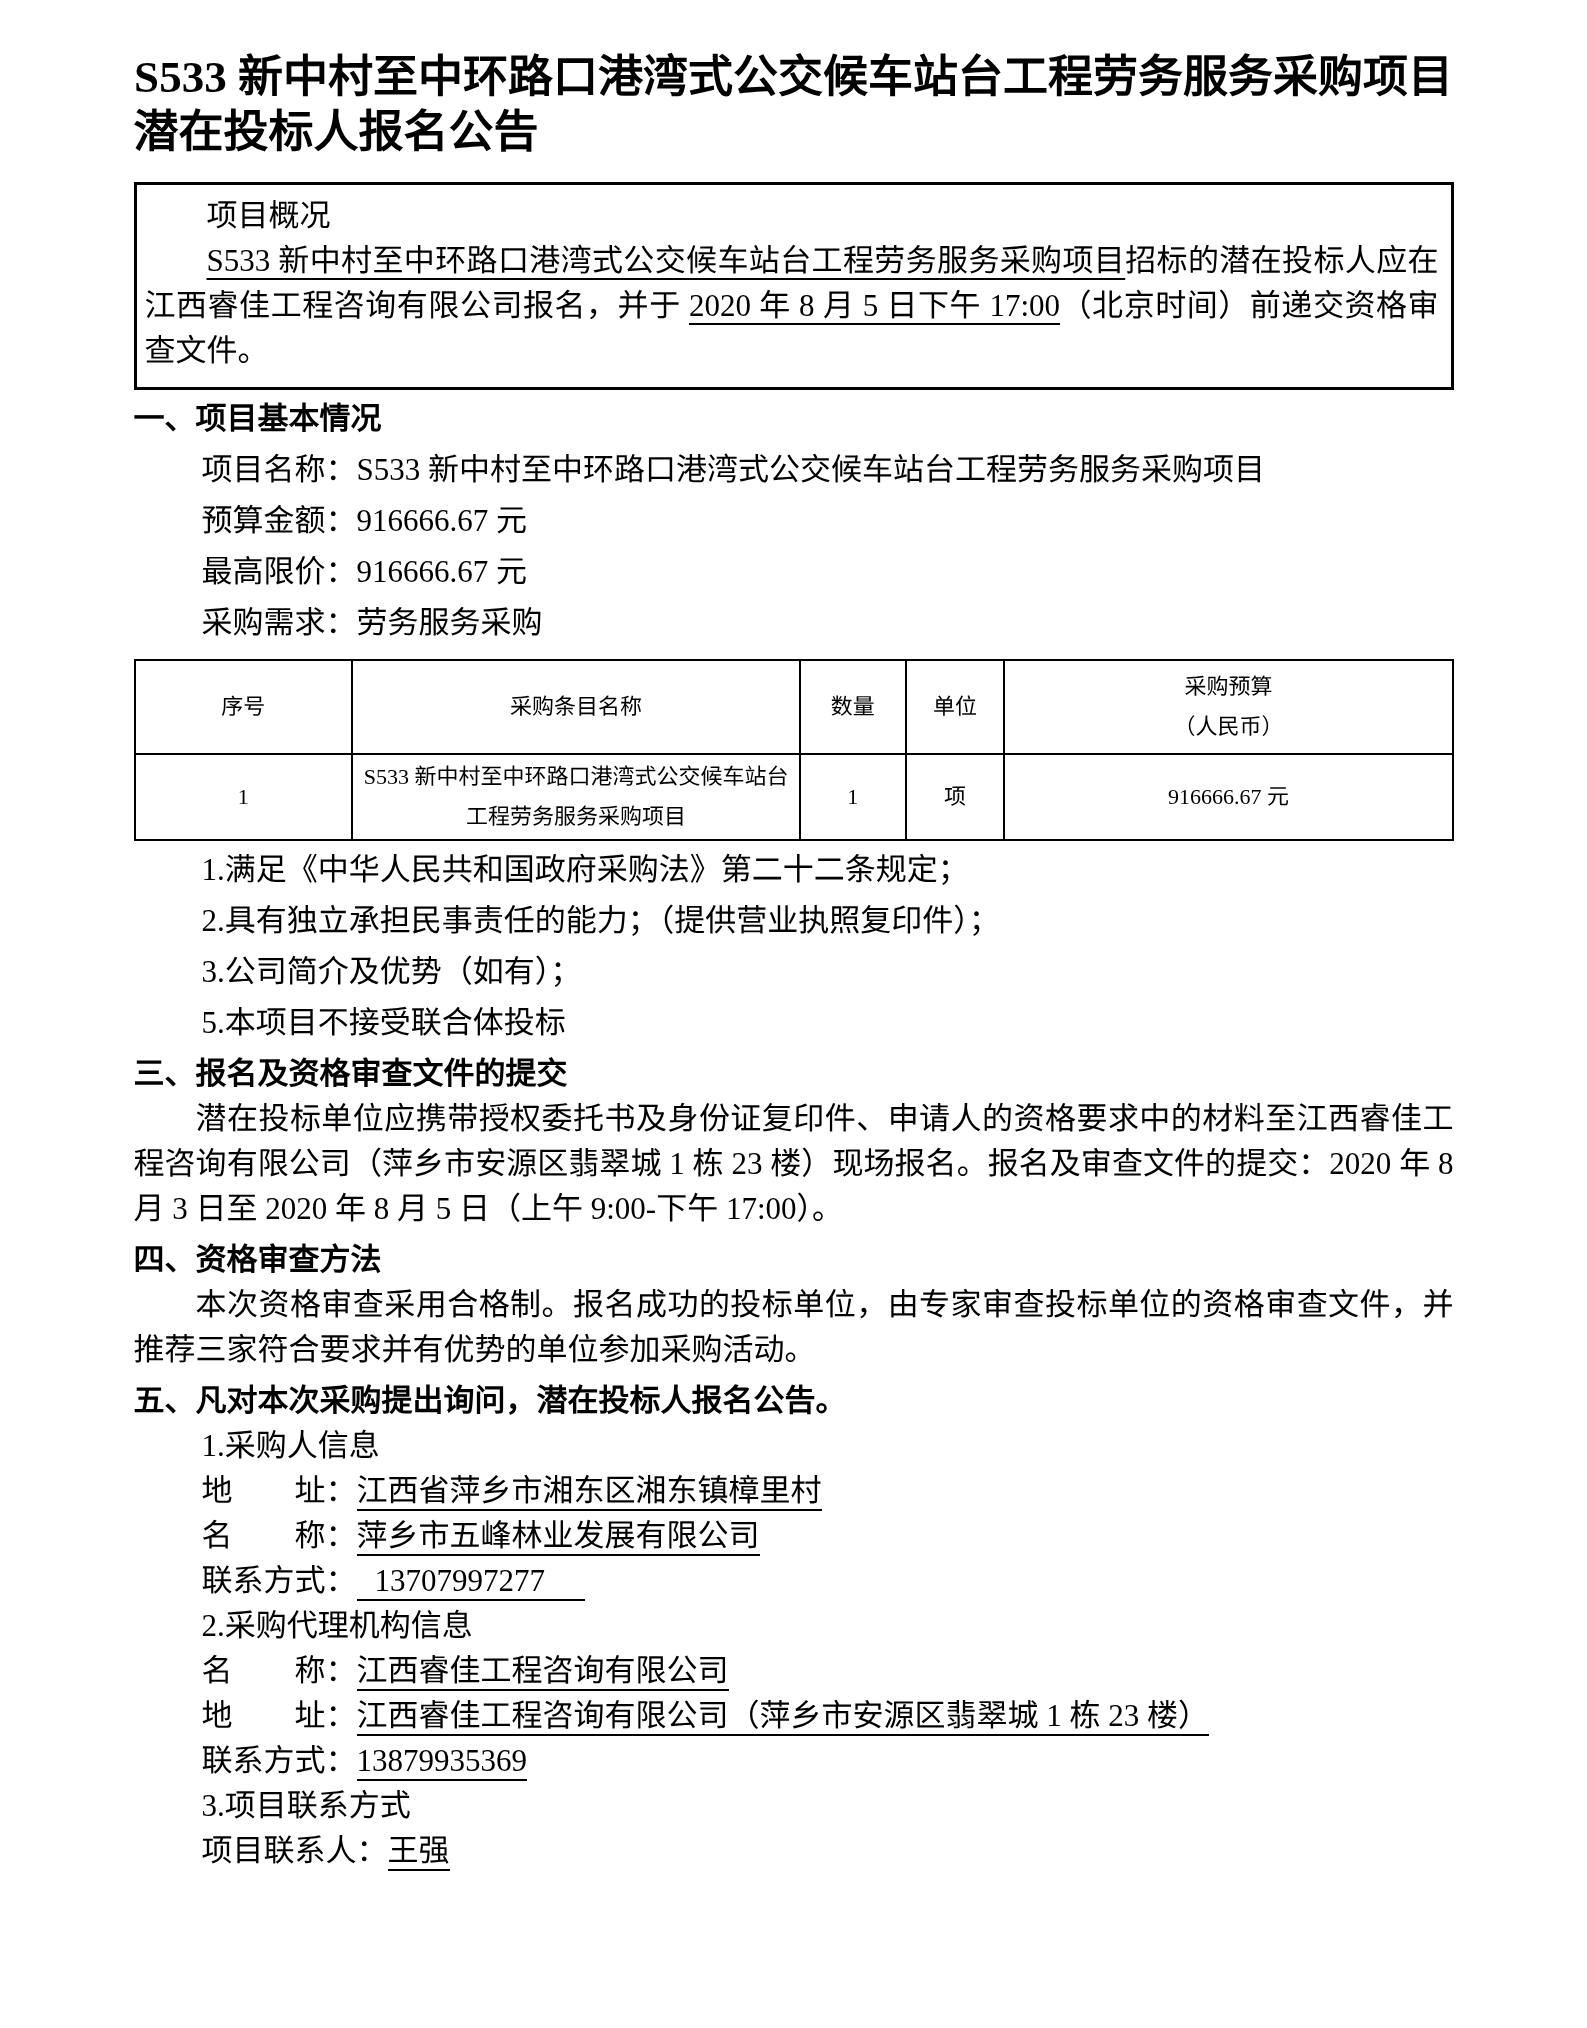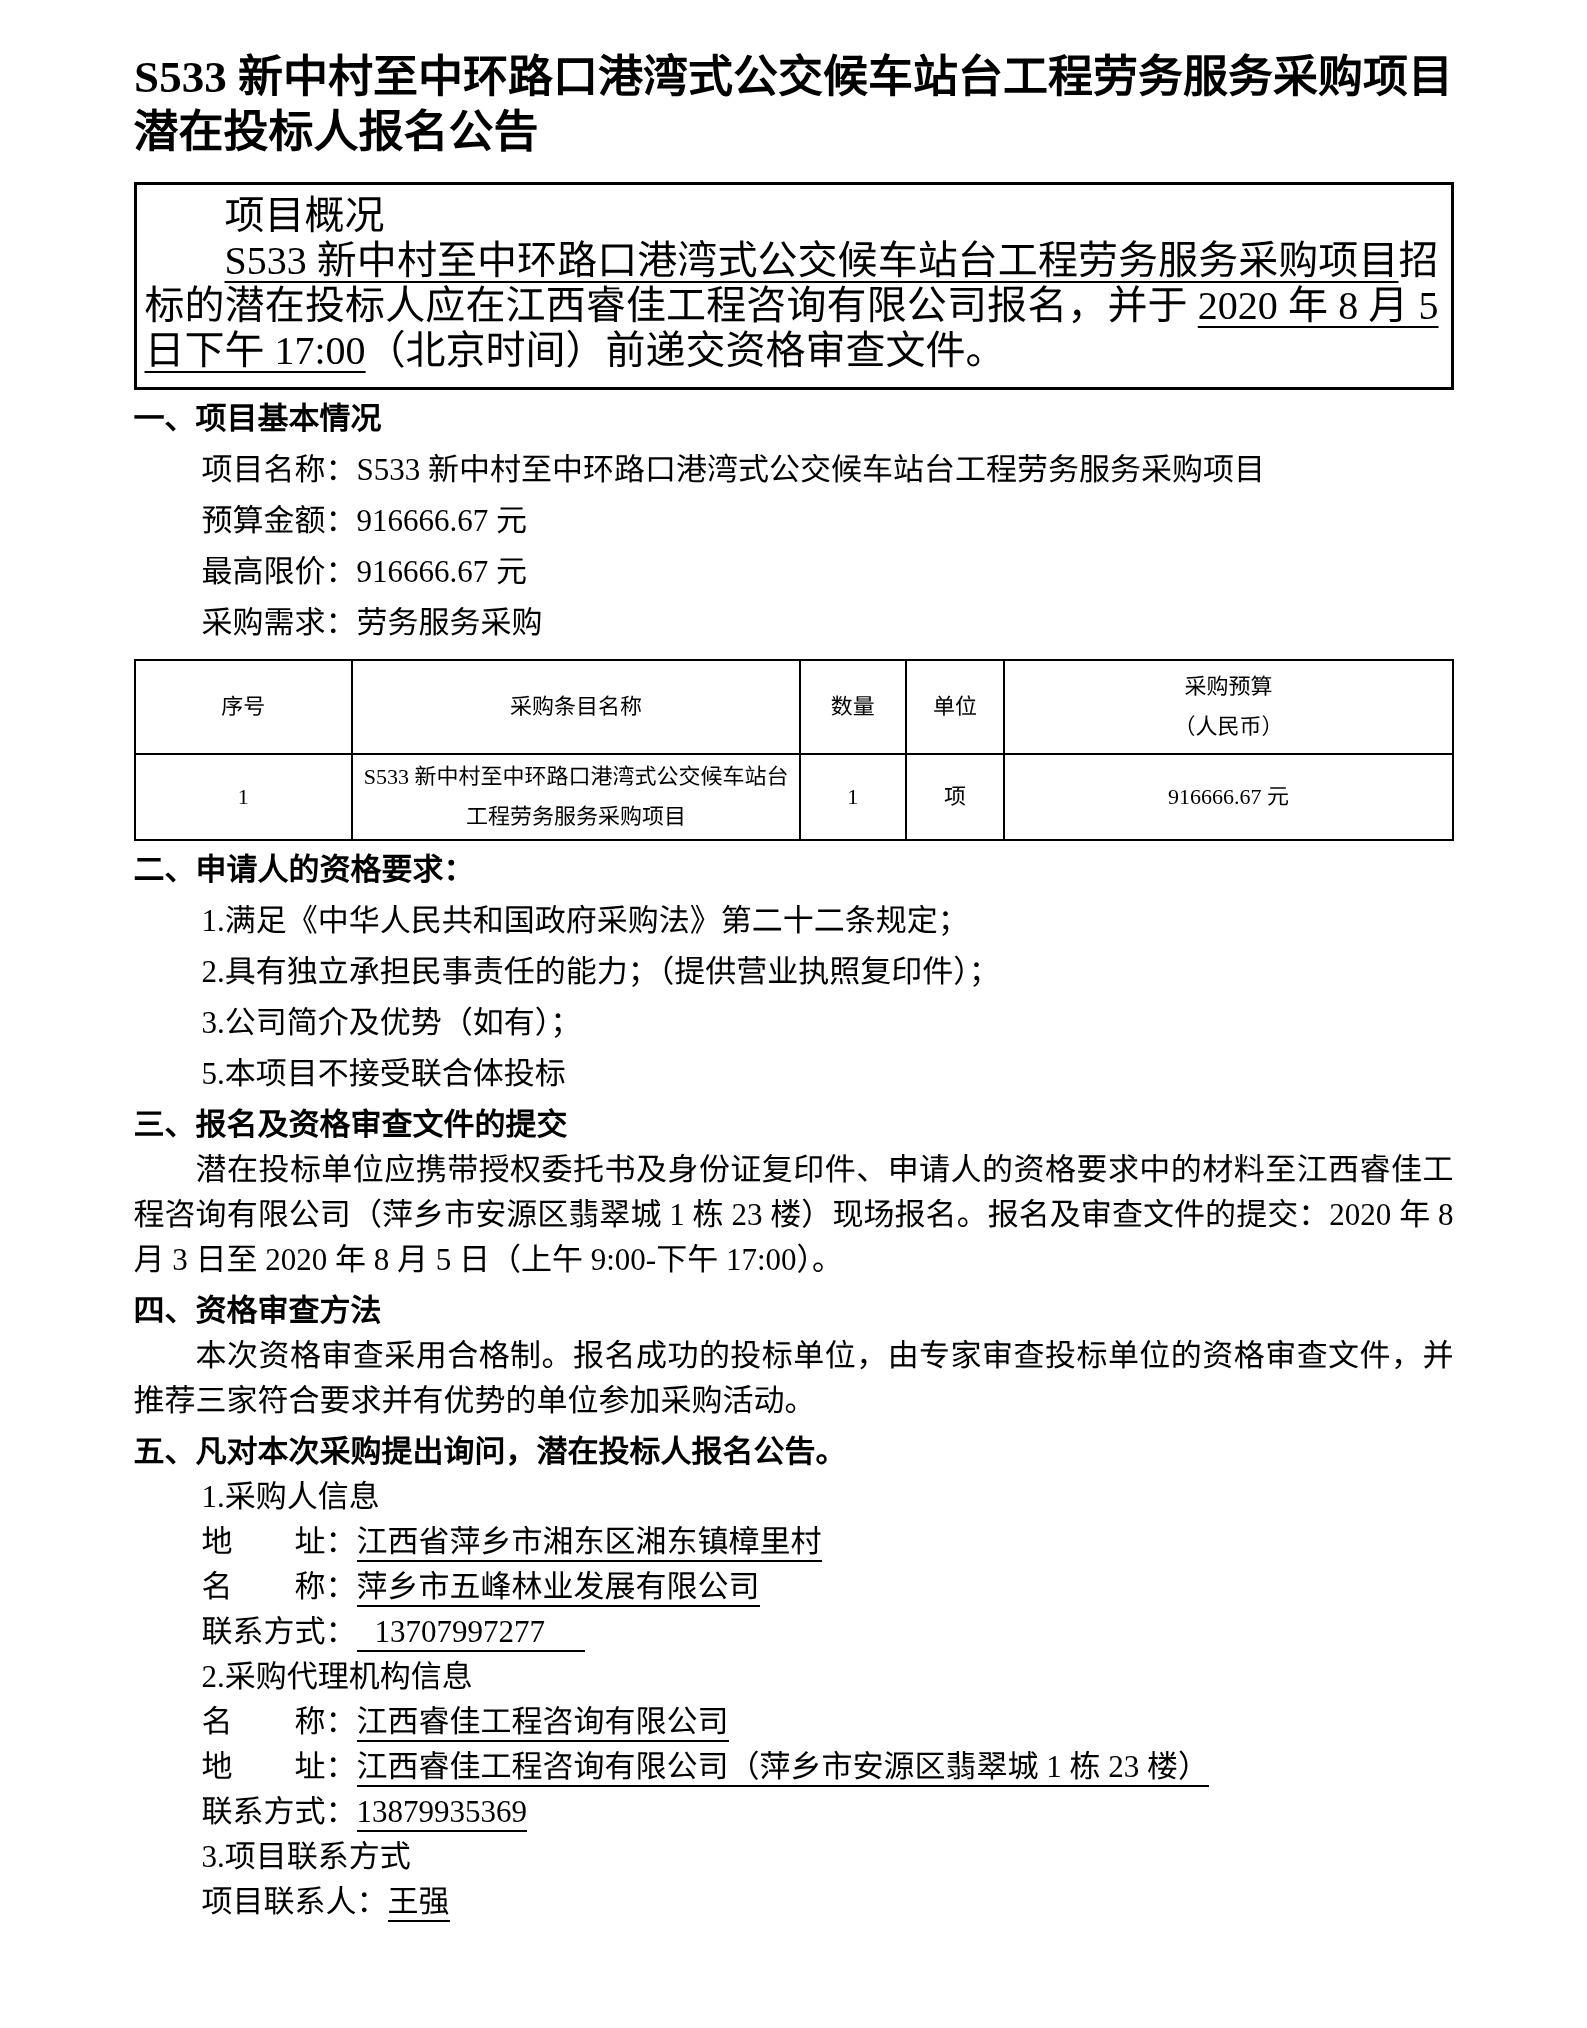--- a/index.html
+++ b/index.html
@@ -4,21 +4,21 @@
 <style>
   html,body{margin:0;padding:0;background:#ffffff;color:#000;}
   body{width:1587px;height:2028px;overflow:hidden;
        font-family:"Liberation Serif","DejaVu Serif",serif;}
   .page{width:1320px;margin:0 auto;padding-top:50px;}
 
   .title{margin:0;text-align:center;font-weight:bold;font-size:45px;line-height:55px;}
   .subtitle{margin:0;font-weight:bold;font-size:45px;line-height:55px;}
 
   .overview-box{margin-top:22px;border:3px solid #000;
-                padding:8px 12px 14px 8px;font-size:40px;line-height:45px;}
+                padding:8px 12px 14px 8px;font-size:31px;line-height:45px;}
   .ov-heading{margin:0;text-indent:2em;}
   .ov-para{margin:0;text-indent:2em;text-align:justify;}
 
   .u{text-decoration:underline;text-decoration-thickness:2px;text-underline-offset:7px;}
 
   .sec-heading{margin:6px 0 0;font-size:31px;font-weight:bold;line-height:45px;
                font-family:"Liberation Sans","DejaVu Sans",sans-serif;}
   .line{margin:6px;text-indent:2em;font-size:31px;line-height:45px;}
   .para{margin:0;text-indent:2em;text-align:justify;font-size:31px;line-height:45px;}
 
@@ -77,21 +77,20 @@
         <td>1</td>
         <td class="name-cell">S533 新中村至中环路口港湾式公交候车站台工程劳务服务采购项目</td>
         <td>1</td>
         <td>项</td>
         <td>916666.67 元</td>
       </tr>
     </tbody>
   </table>
 
   <div>
-    <p class="sec-heading">二、申请人的资格要求：</p>
     <p class="line">1.满足《中华人民共和国政府采购法》第二十二条规定；</p>
     <p class="line">2.具有独立承担民事责任的能力；（提供营业执照复印件）；</p>
     <p class="line">3.公司简介及优势（如有）；</p>
     <p class="line">5.本项目不接受联合体投标</p>
   </div>
 
   <div>
     <p class="sec-heading">三、报名及资格审查文件的提交</p>
     <p class="para">潜在投标单位应携带授权委托书及身份证复印件、申请人的资格要求中的材料至江西睿佳工程咨询有限公司（萍乡市安源区翡翠城 1 栋 23 楼）现场报名。报名及审查文件的提交：2020 年 8 月 3 日至 2020 年 8 月 5 日（上午 9:00-下午 17:00）。</p>
   </div>

